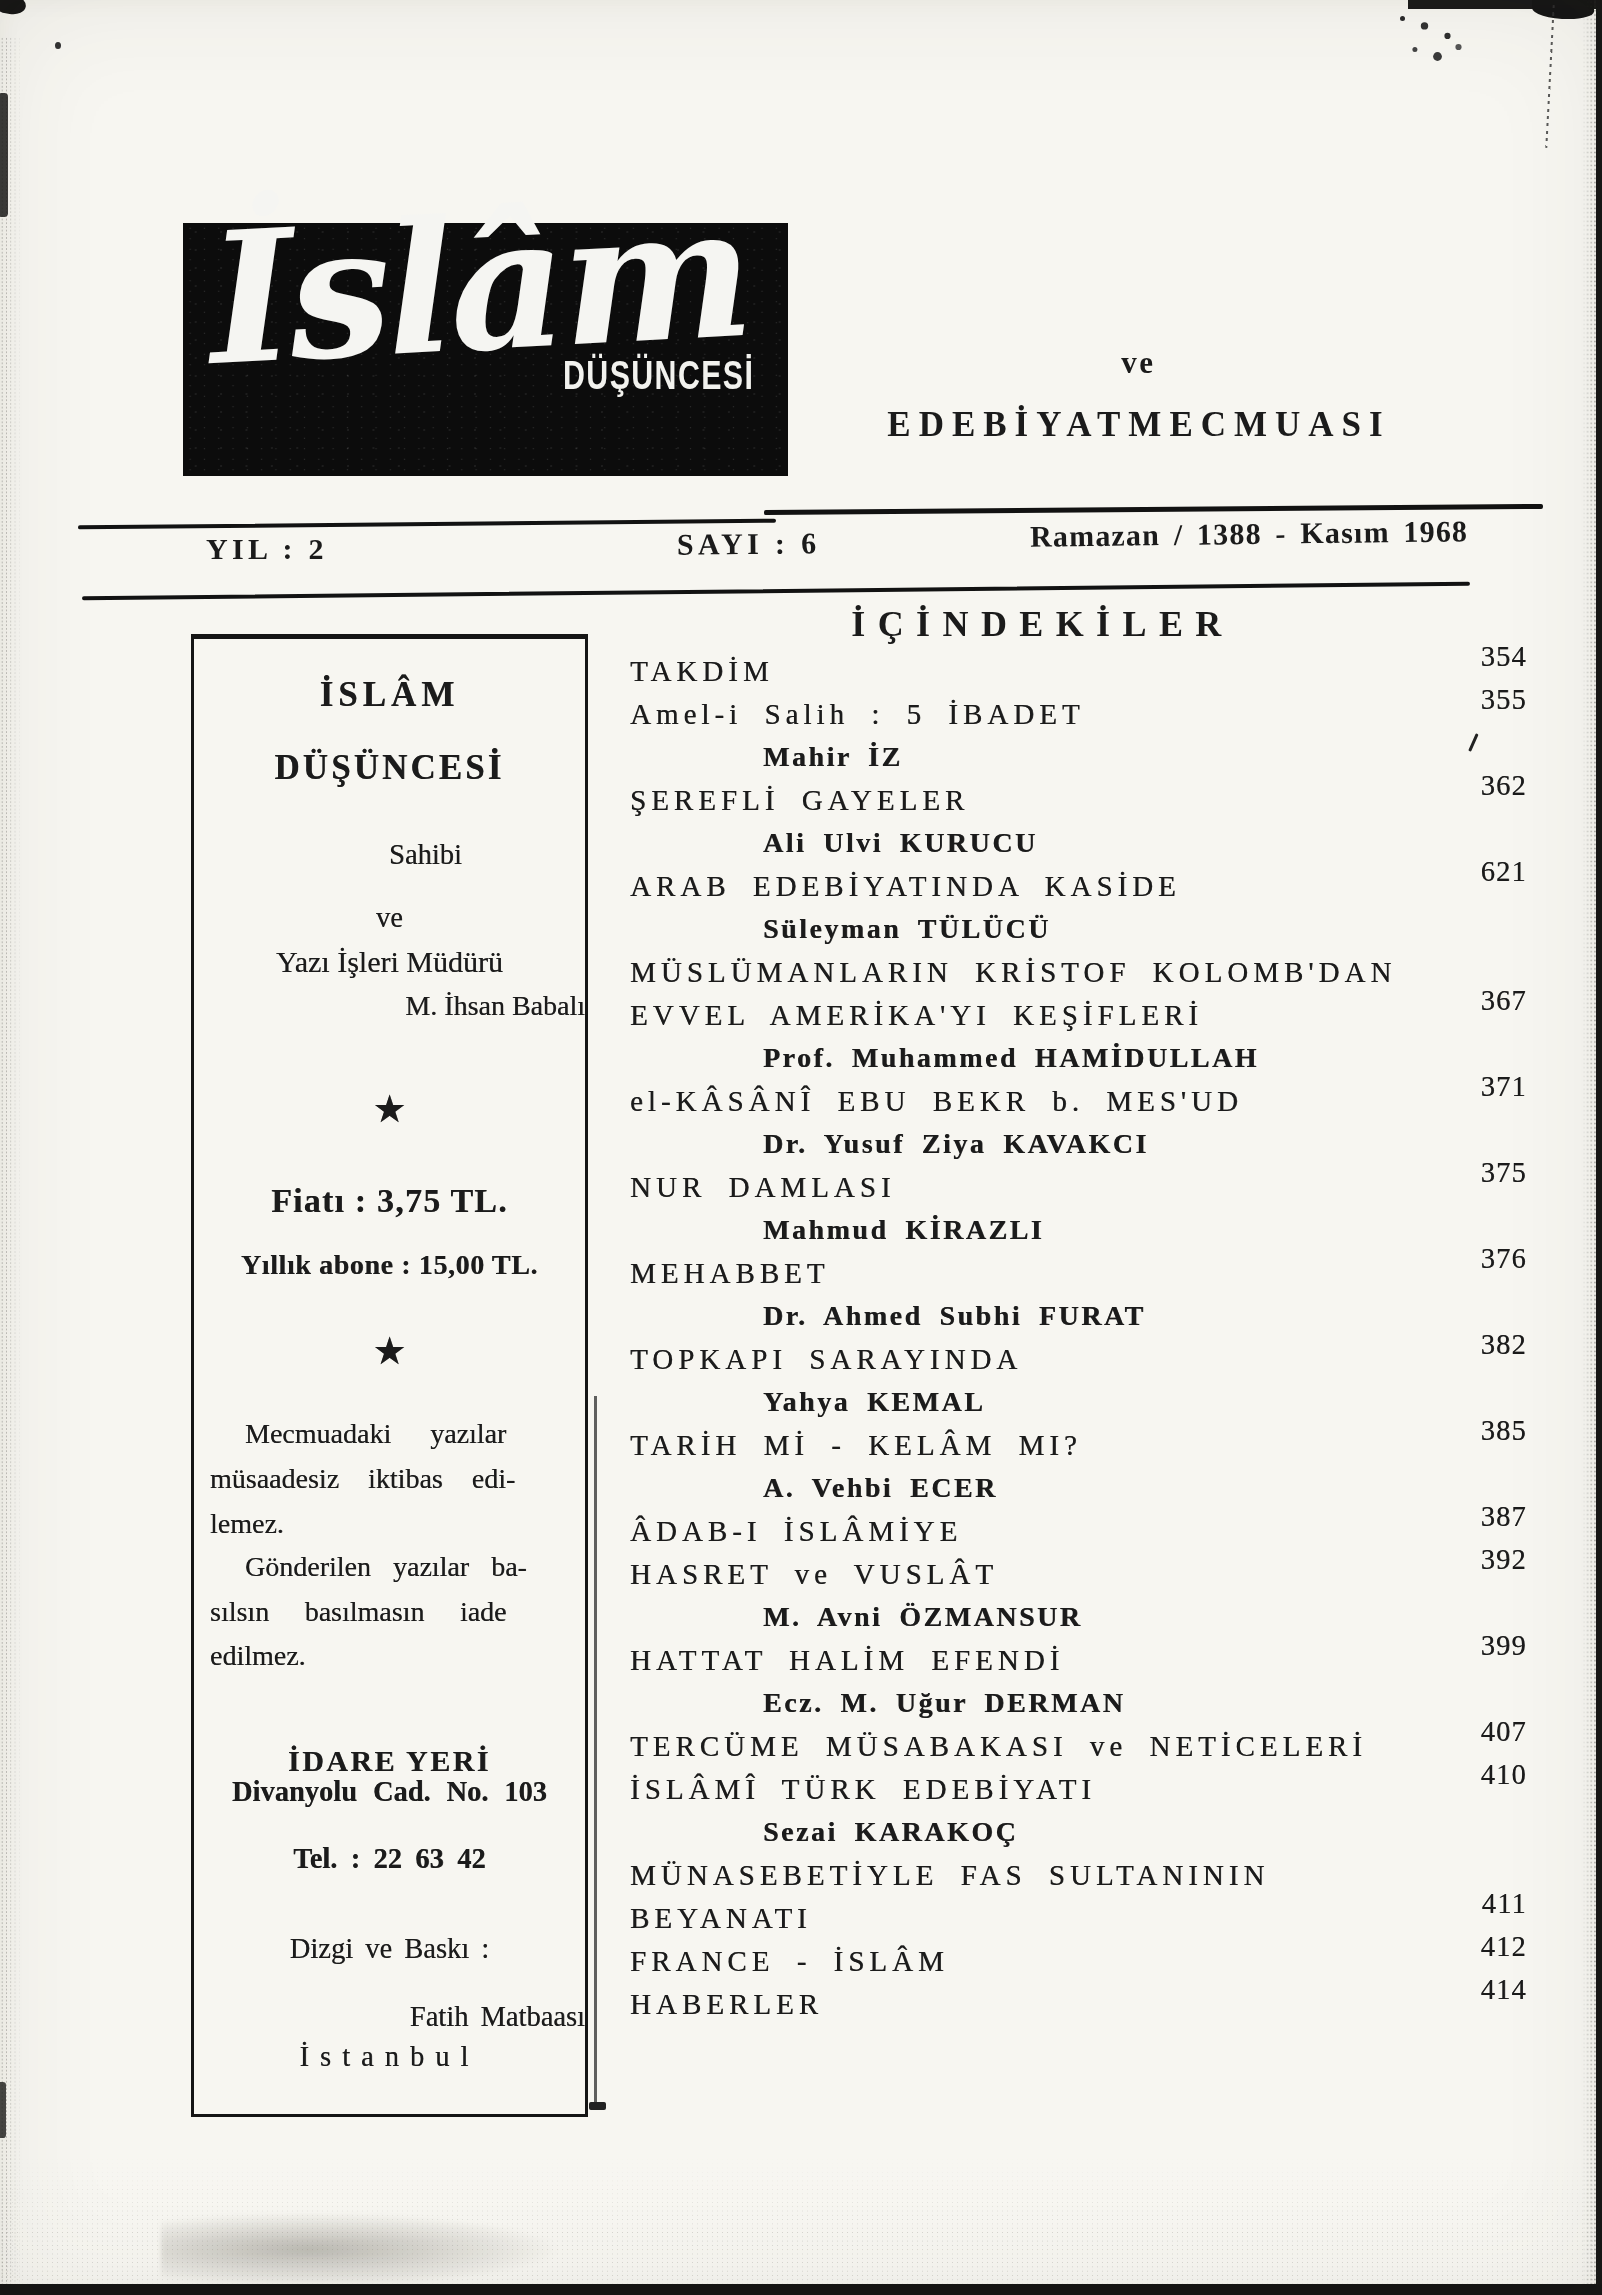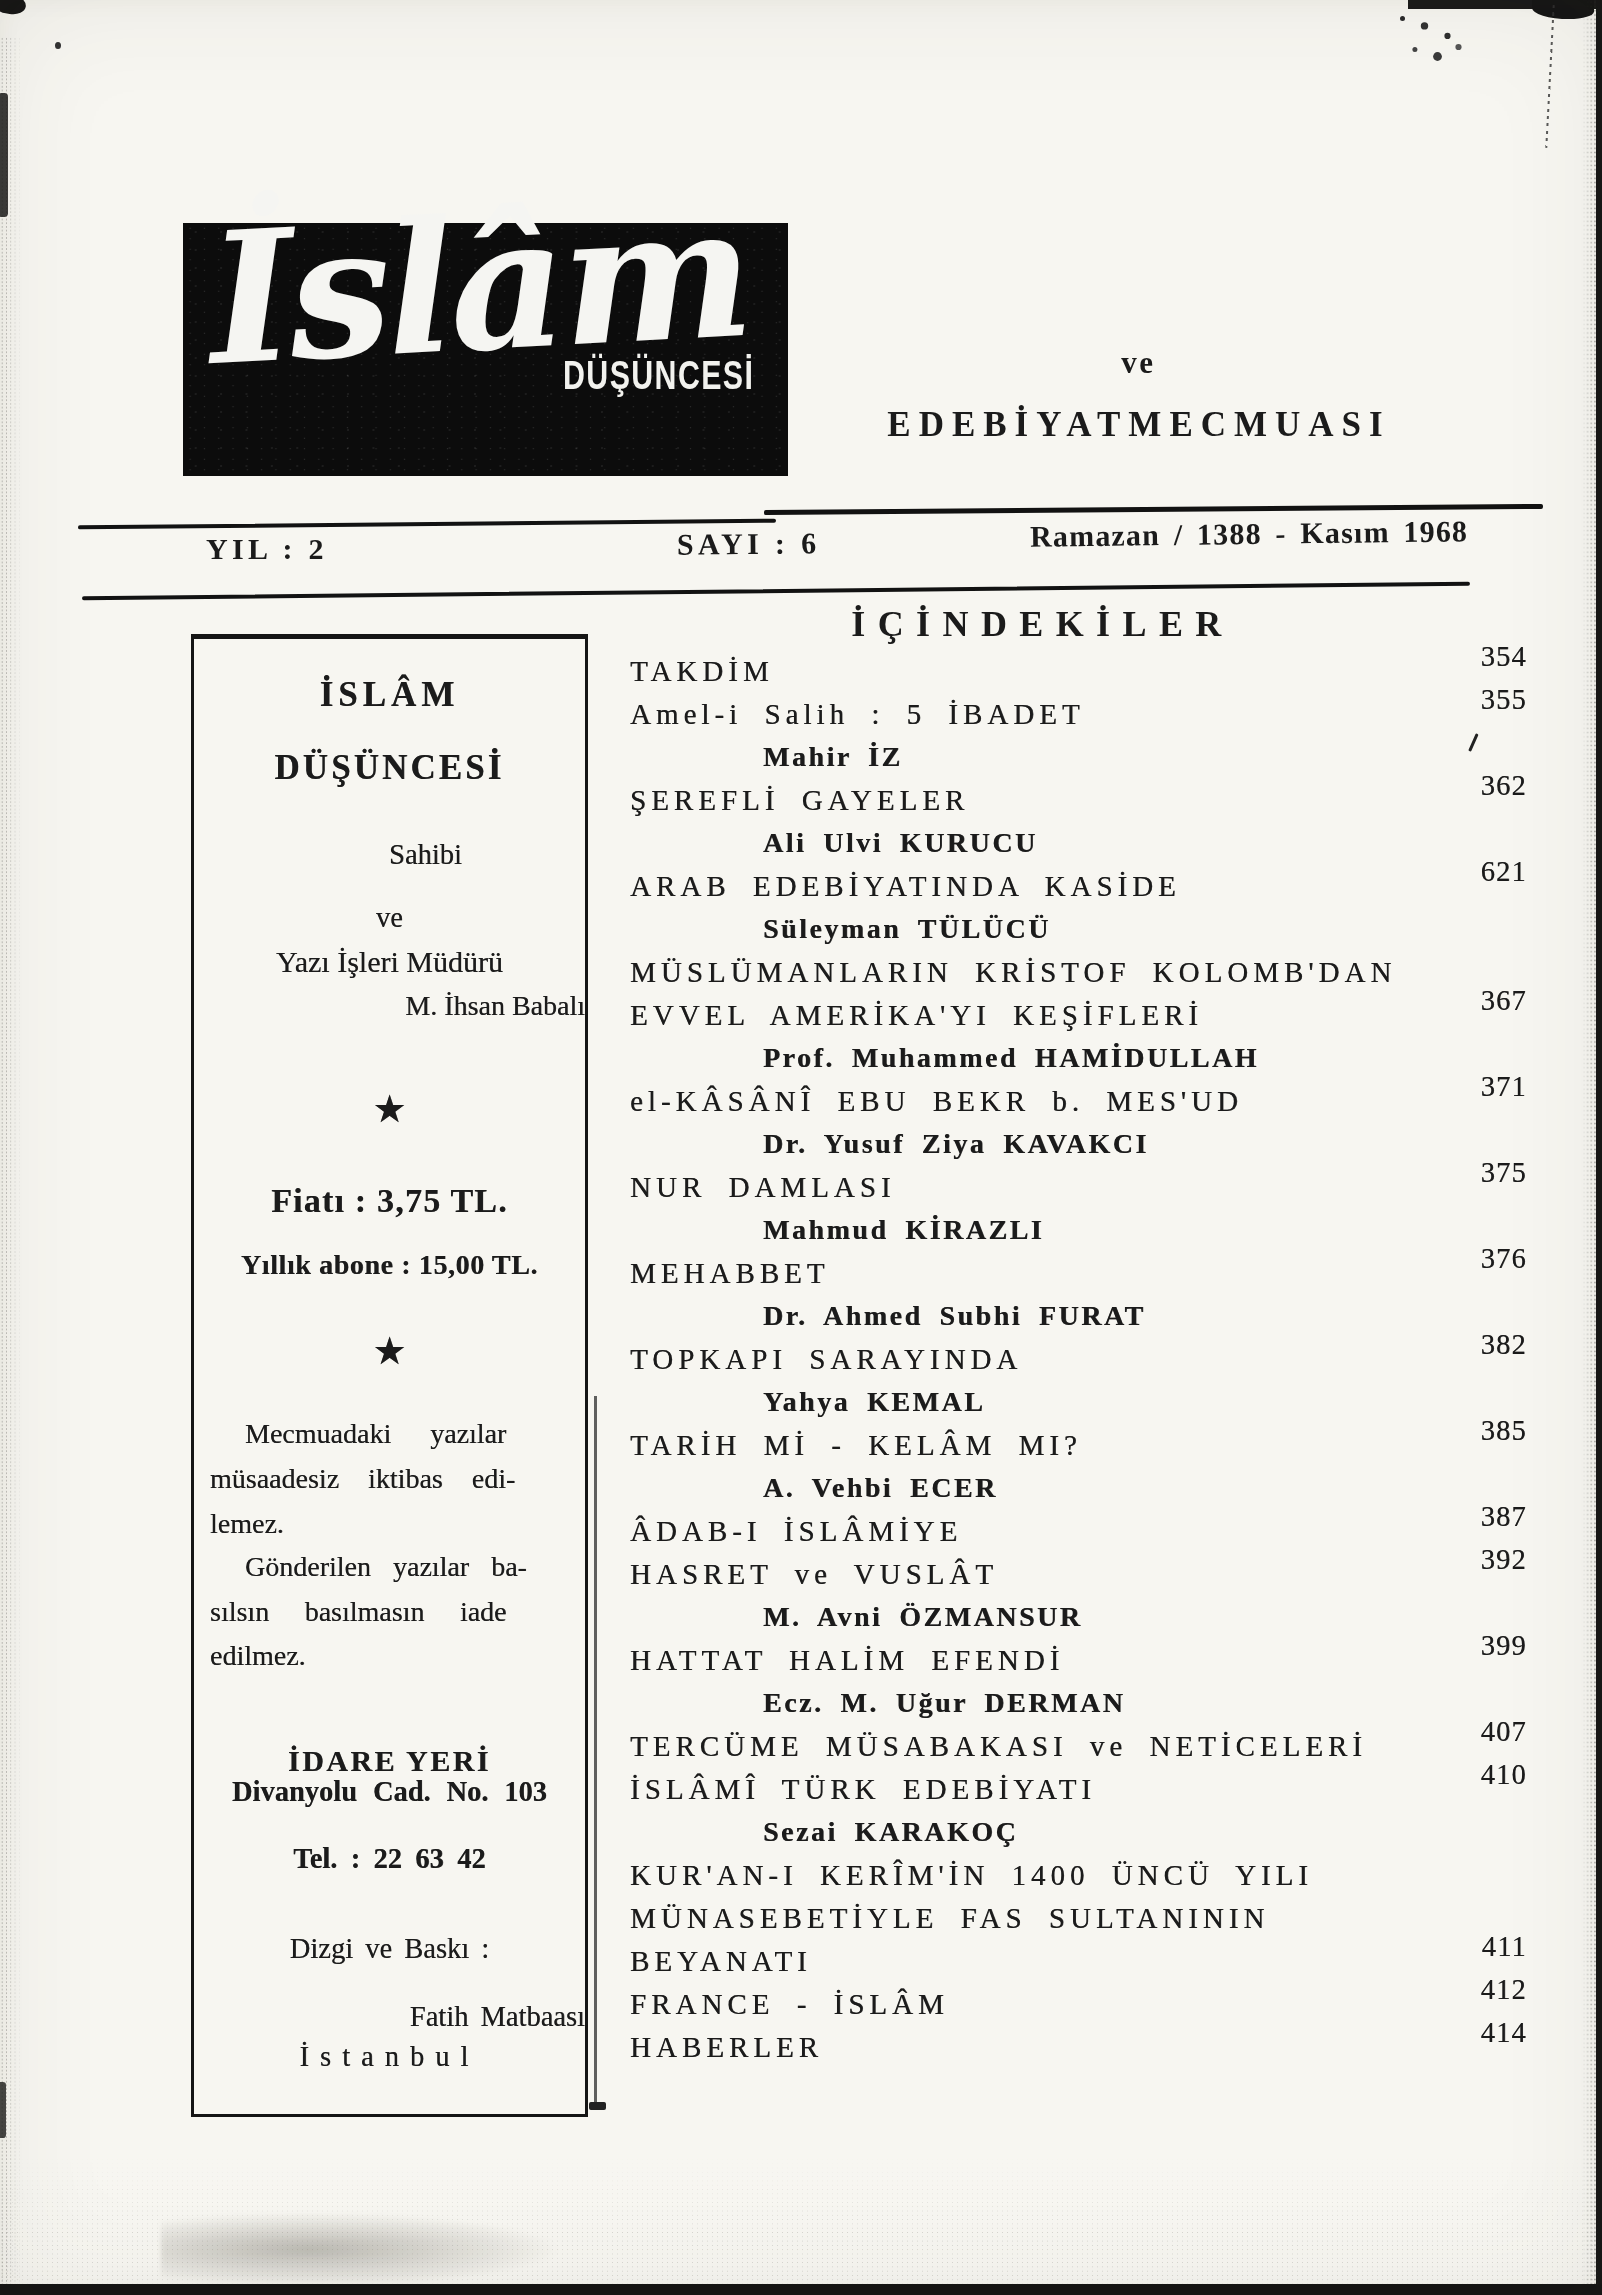--- a/index.html
+++ b/index.html
@@ -270,23 +270,20 @@
         <span class="toc-page">407</span>
       </div>
       <div class="toc-row">
         <span class="toc-title">İSLÂMÎ TÜRK EDEBİYATI</span>
         <span class="toc-page">410</span>
       </div>
       <div class="toc-row">
         <span class="toc-title t-author">Sezai KARAKOÇ</span>
       </div>
       <div class="toc-row">
-        <span class="toc-title">KUR'AN-I KERÎM'İN 1400 ÜNCÜ YILI</span>
-      </div>
-      <div class="toc-row">
         <span class="toc-title">MÜNASEBETİYLE FAS SULTANININ</span>
       </div>
       <div class="toc-row">
         <span class="toc-title">BEYANATI</span>
         <span class="toc-page">411</span>
       </div>
       <div class="toc-row">
         <span class="toc-title">FRANCE - İSLÂM</span>
         <span class="toc-page">412</span>
       </div>

